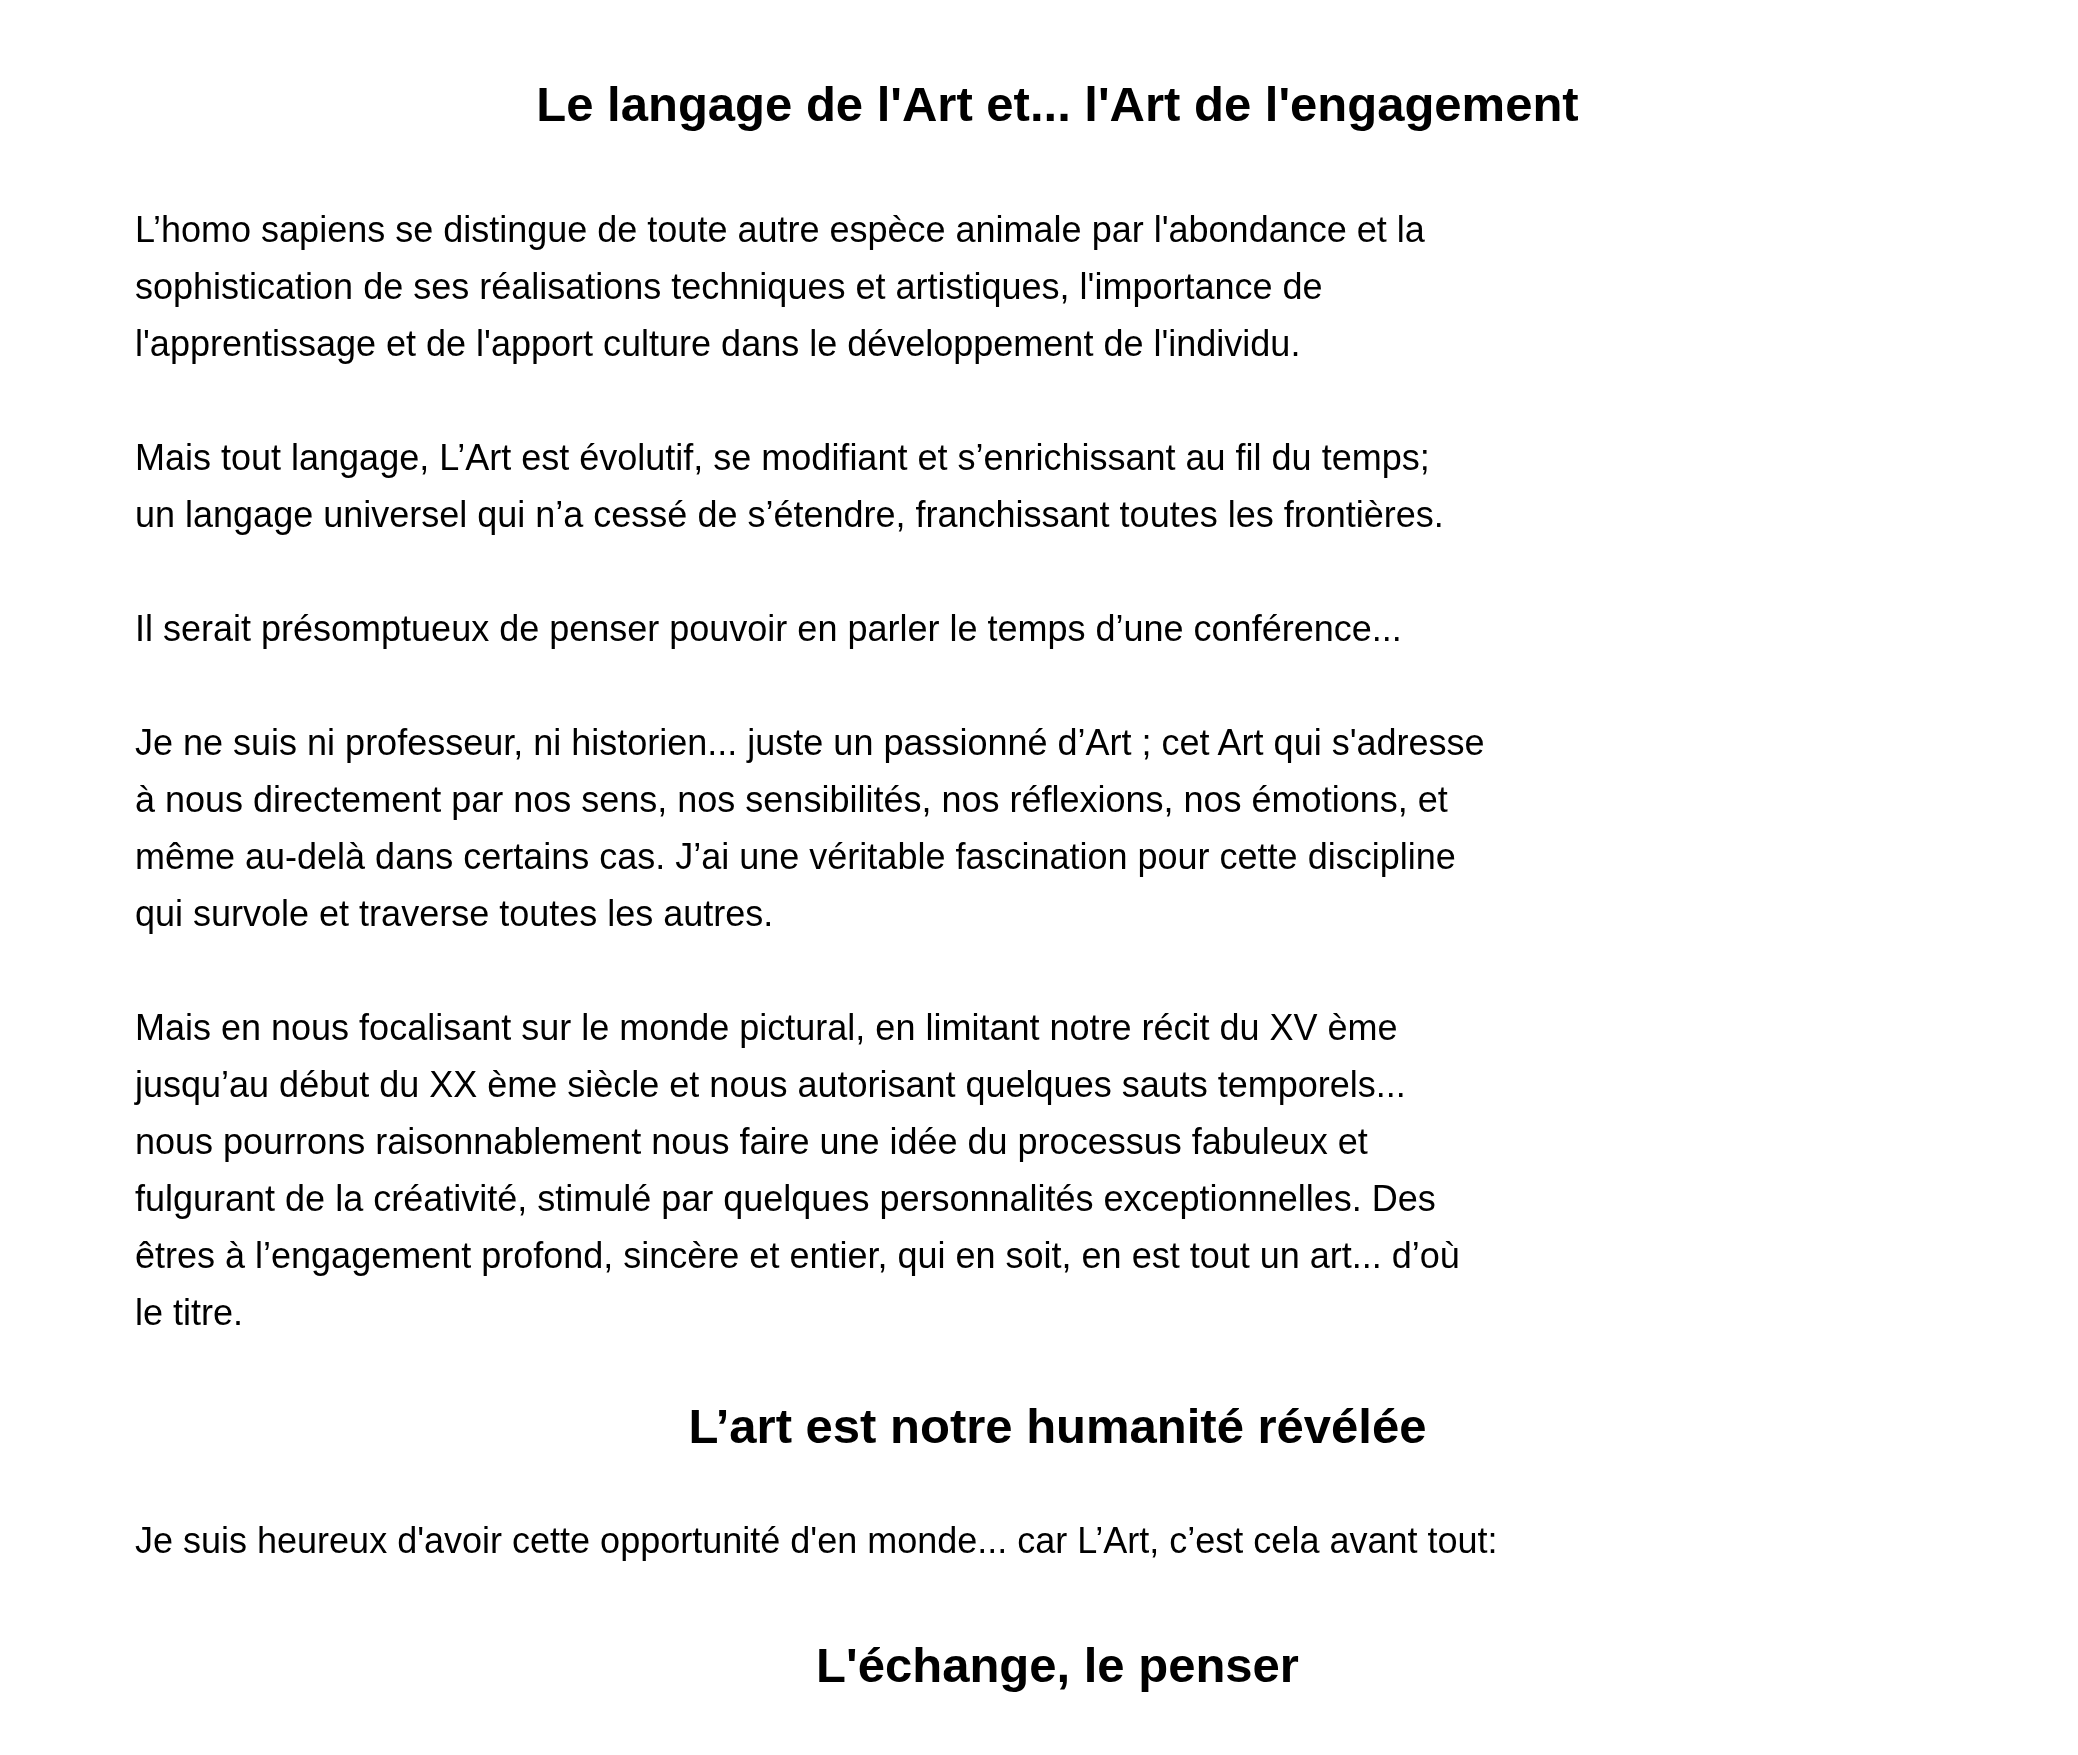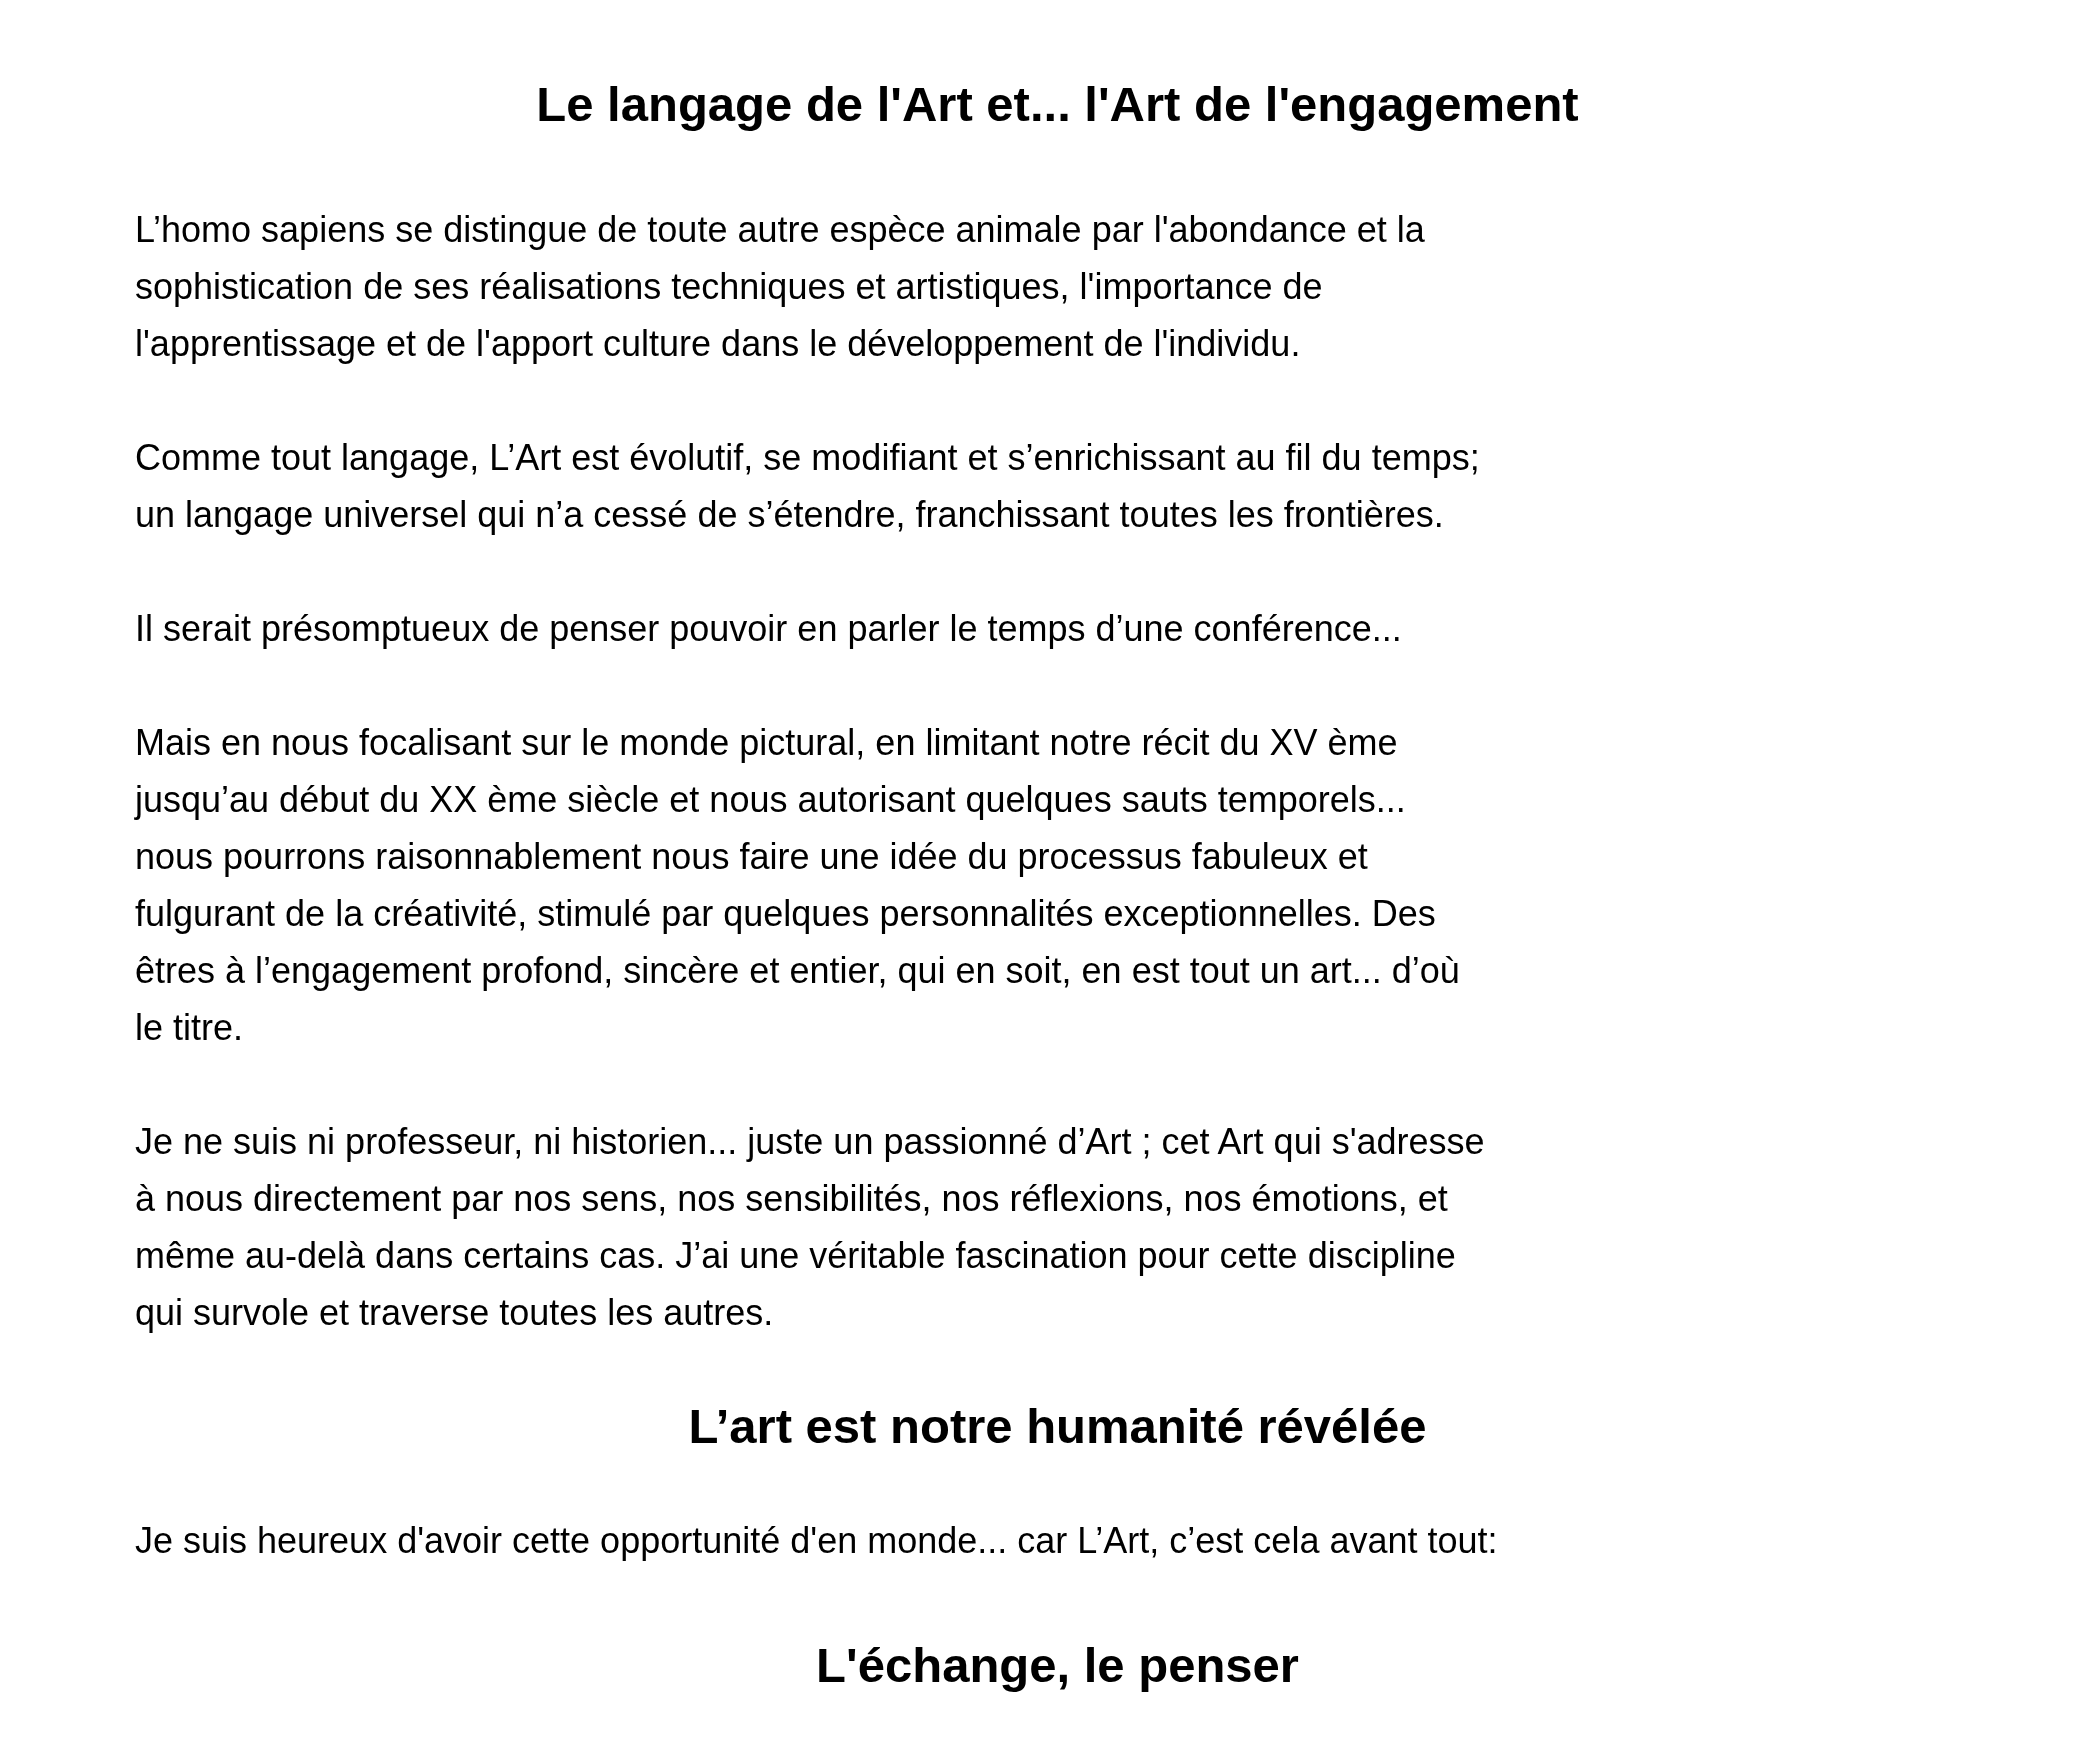--- a/index.html
+++ b/index.html
@@ -51,36 +51,36 @@
 </head>
 <body>
 
 <div class="page">
   <div class="doc-title">Le langage de l'Art et... l'Art de l'engagement</div>
 
   <div class="doc-paragraph">L’homo sapiens se distingue de toute autre espèce animale par l'abondance et la
 sophistication de ses réalisations techniques et artistiques, l'importance de
 l'apprentissage et de l'apport culture dans le développement de l'individu.</div>
 
-  <div class="doc-paragraph">Comme tout langage, L’Art est évolutif, se modifiant et s’enrichissant au fil du temps;
+  <div class="doc-paragraph">Mais tout langage, L’Art est évolutif, se modifiant et s’enrichissant au fil du temps;
 un langage universel qui n’a cessé de s’étendre, franchissant toutes les frontières.</div>
 
   <div class="doc-paragraph">Il serait présomptueux de penser pouvoir en parler le temps d’une conférence...</div>
+
+  <div class="doc-paragraph">Je ne suis ni professeur, ni historien... juste un passionné d’Art ; cet Art qui s'adresse
+à nous directement par nos sens, nos sensibilités, nos réflexions, nos émotions, et
+même au-delà dans certains cas. J’ai une véritable fascination pour cette discipline
+qui survole et traverse toutes les autres.</div>
 
   <div class="doc-paragraph">Mais en nous focalisant sur le monde pictural, en limitant notre récit du XV ème
 jusqu’au début du XX ème siècle et nous autorisant quelques sauts temporels...
 nous pourrons raisonnablement nous faire une idée du processus fabuleux et
 fulgurant de la créativité, stimulé par quelques personnalités exceptionnelles. Des
 êtres à l’engagement profond, sincère et entier, qui en soit, en est tout un art... d’où
 le titre.</div>
-
-  <div class="doc-paragraph">Je ne suis ni professeur, ni historien... juste un passionné d’Art ; cet Art qui s'adresse
-à nous directement par nos sens, nos sensibilités, nos réflexions, nos émotions, et
-même au-delà dans certains cas. J’ai une véritable fascination pour cette discipline
-qui survole et traverse toutes les autres.</div>
 
   <div class="doc-heading">L’art est notre humanité révélée</div>
 
   <div class="doc-paragraph">Je suis heureux d'avoir cette opportunité d'en monde... car L’Art, c’est cela avant tout:</div>
 
   <div class="doc-heading doc-heading-last">L'échange, le penser</div>
 </div>
 
 
 </body></html>

